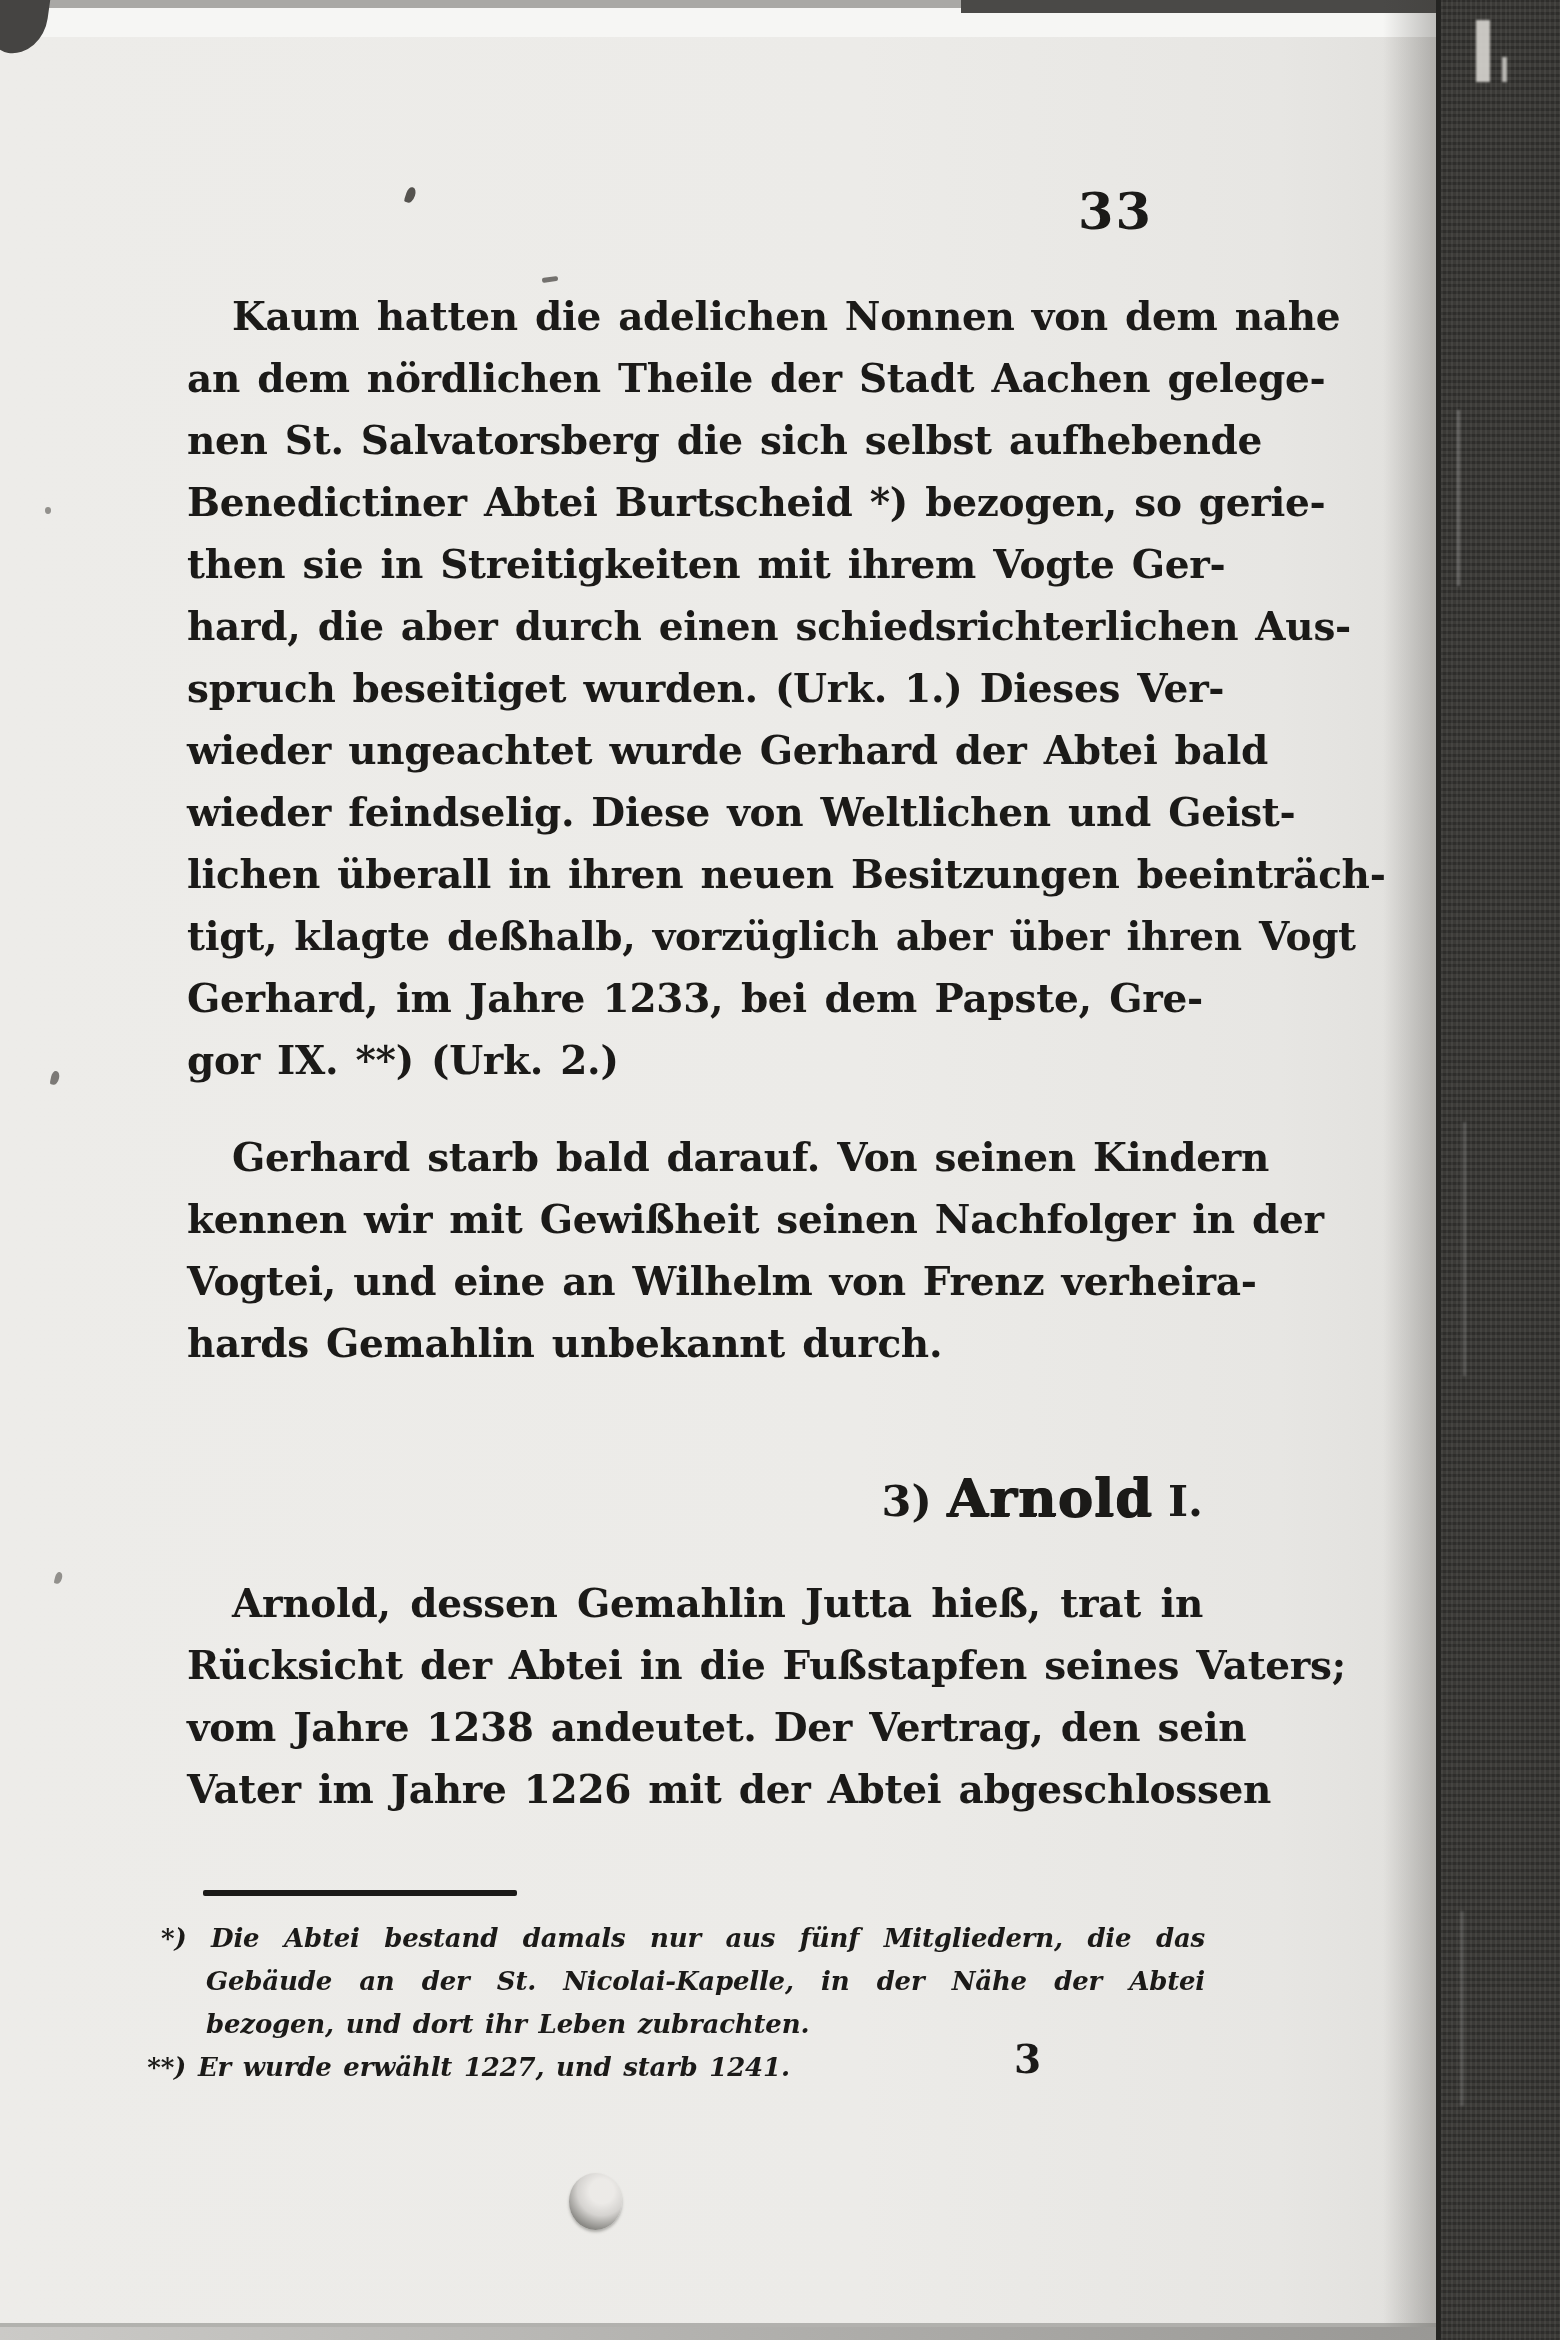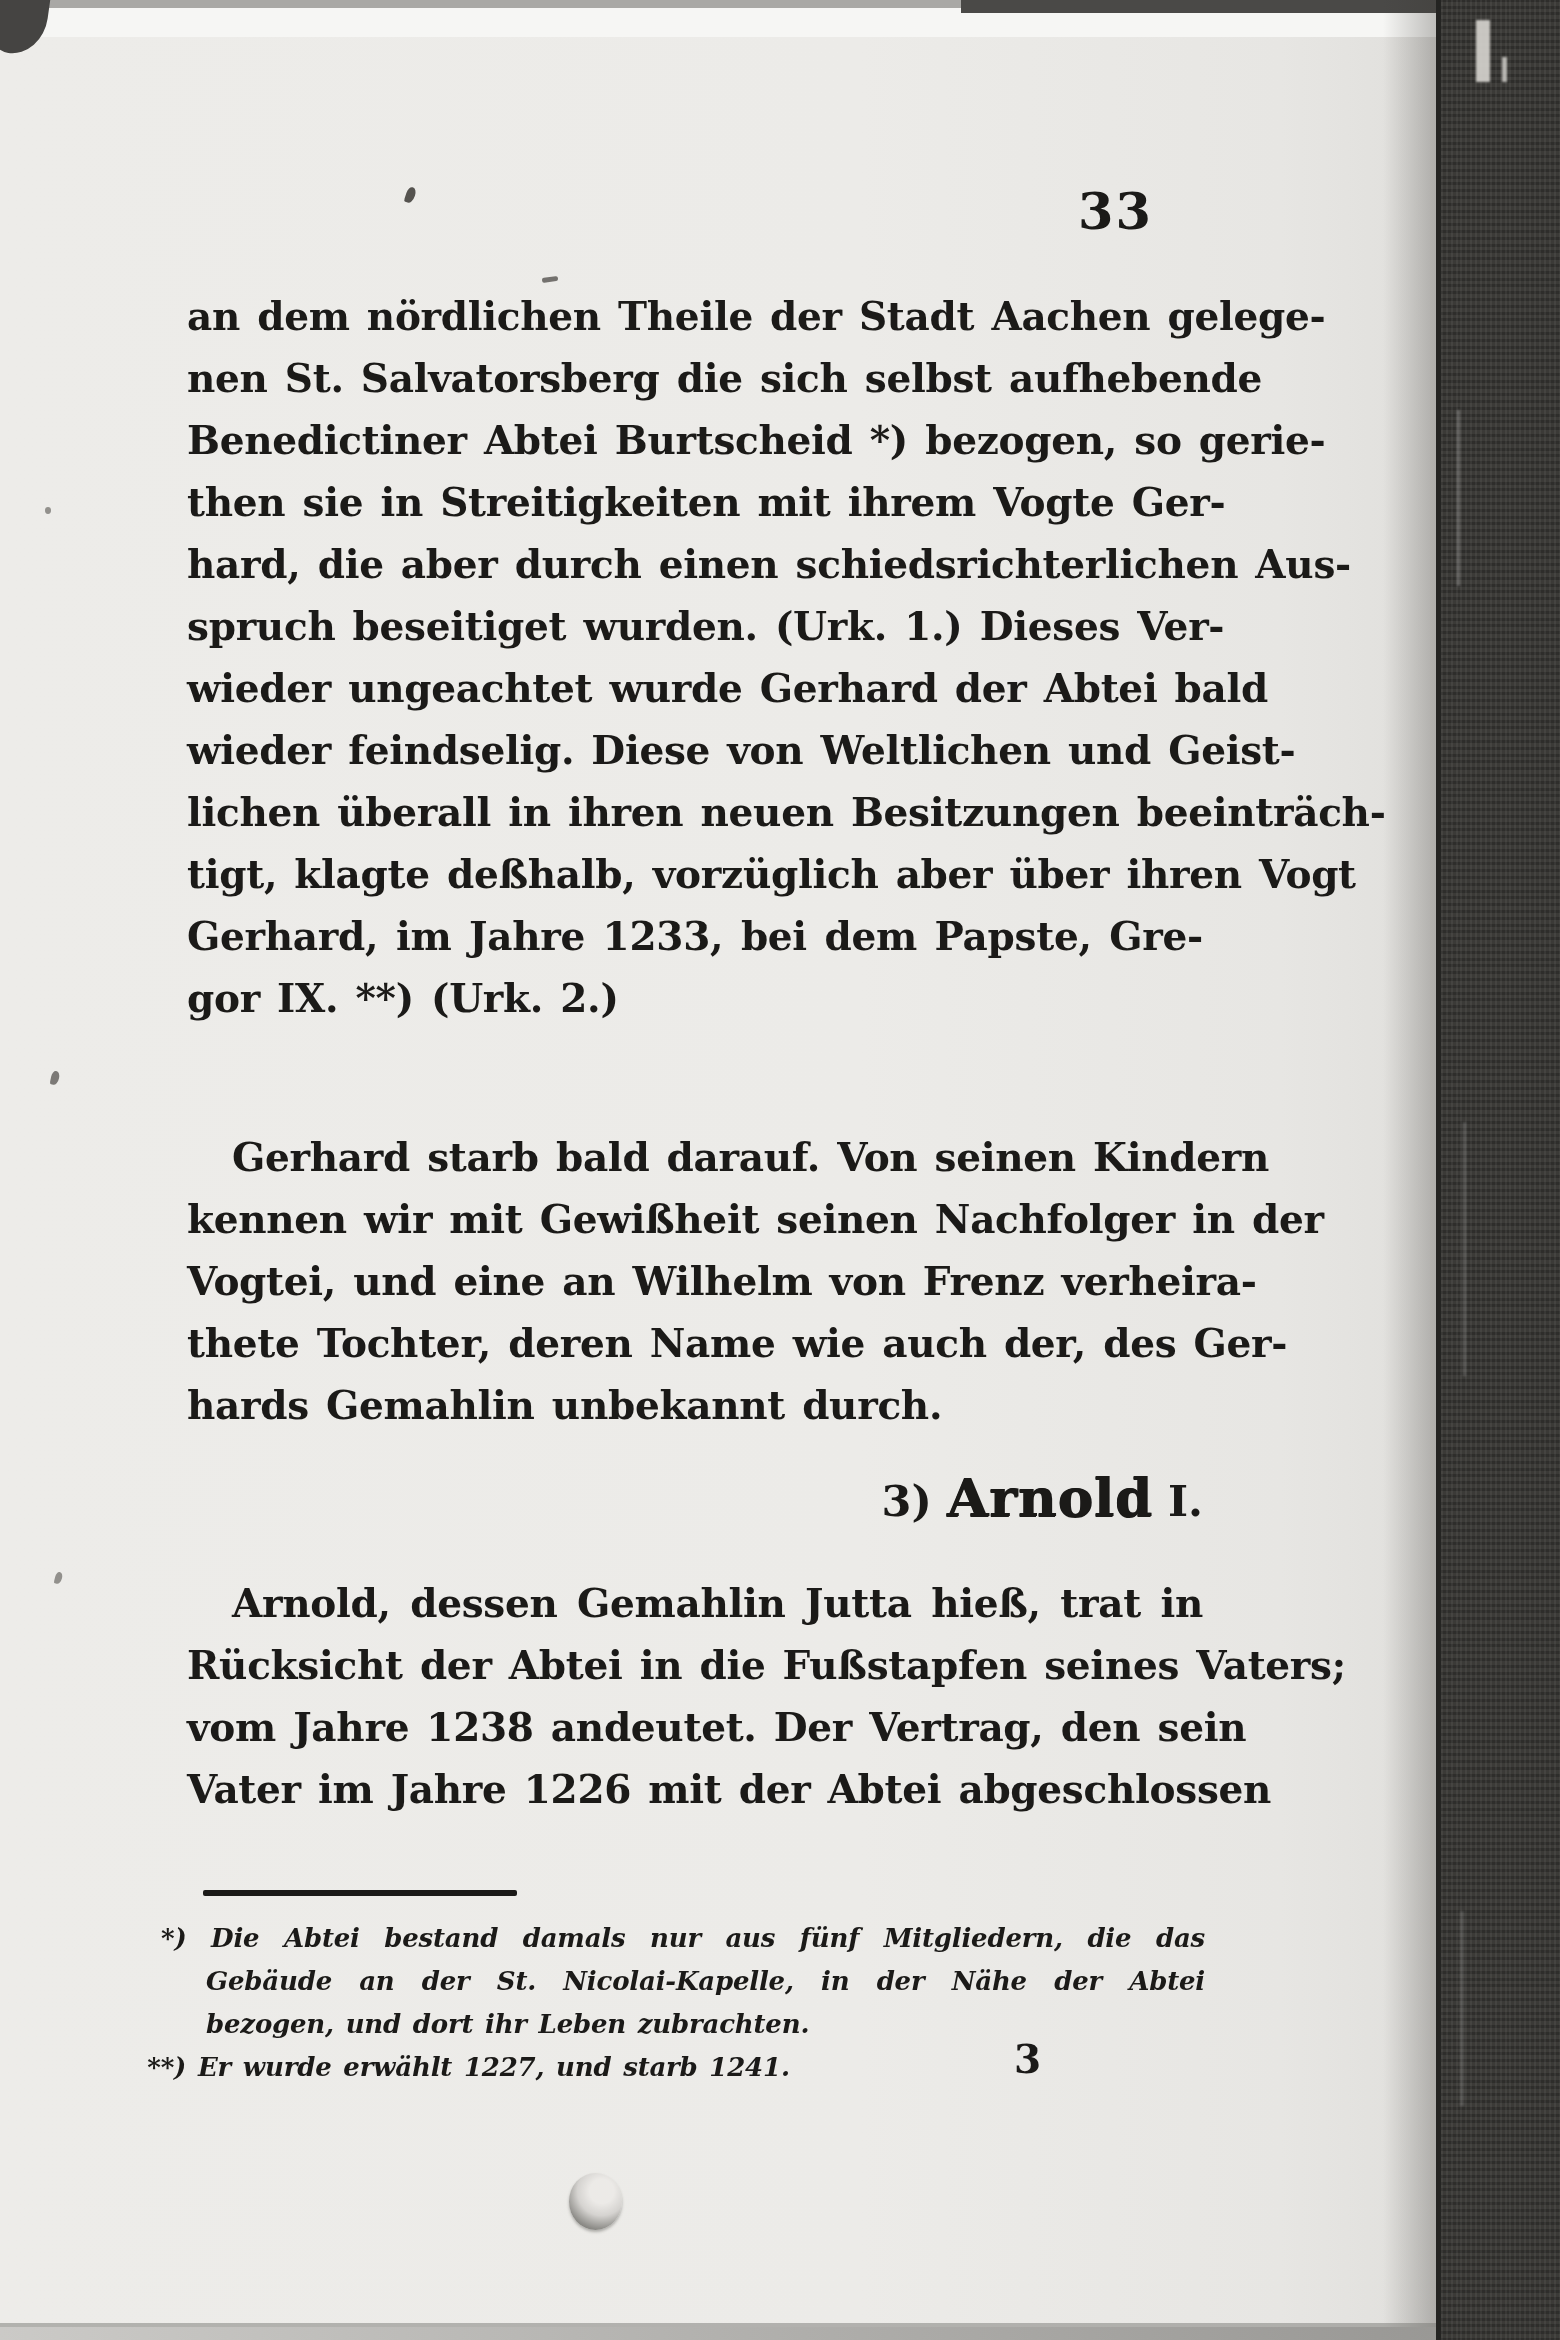--- a/index.html
+++ b/index.html
@@ -86,39 +86,39 @@
   <div class="punch-hole"></div>
   <div class="speck k1"></div>
   <div class="speck k2"></div>
   <div class="speck k3"></div>
   <div class="speck k4"></div>
   <div class="speck k5"></div>
 
   <div class="pagenum">33</div>
 
   <div class="column p1" style="position:absolute;">
+    <div class="line indent">Kaum hatten die adelichen Nonnen von dem nahe</div>
     <div class="line">an dem nördlichen Theile der Stadt Aachen gelege-</div>
     <div class="line">nen St. Salvatorsberg die sich selbst aufhebende</div>
     <div class="line">Benedictiner Abtei Burtscheid *) bezogen, so gerie-</div>
     <div class="line">then sie in Streitigkeiten mit ihrem Vogte Ger-</div>
     <div class="line">hard, die aber durch einen schiedsrichterlichen Aus-</div>
     <div class="line">spruch beseitiget wurden. (Urk. 1.) Dieses Ver-</div>
     <div class="line">wieder ungeachtet wurde Gerhard der Abtei bald</div>
     <div class="line">wieder feindselig. Diese von Weltlichen und Geist-</div>
     <div class="line">lichen überall in ihren neuen Besitzungen beeinträch-</div>
     <div class="line">tigt, klagte deßhalb, vorzüglich aber über ihren Vogt</div>
     <div class="line">Gerhard, im Jahre 1233, bei dem Papste, Gre-</div>
     <div class="line left">gor IX. **) (Urk. 2.)</div>
   </div>
 
   <div class="column p2" style="position:absolute;">
     <div class="line indent">Gerhard starb bald darauf. Von seinen Kindern</div>
     <div class="line">kennen wir mit Gewißheit seinen Nachfolger in der</div>
     <div class="line">Vogtei, und eine an Wilhelm von Frenz verheira-</div>
-    <div class="line">thete Tochter, deren Name wie auch der, des Ger-</div>
     <div class="line left">hards Gemahlin unbekannt durch.</div>
   </div>
 
   <div class="heading">
     <span>3)</span>
     <span class="blackletter">Arnold</span>
     <span>I.</span>
   </div>
 
   <div class="column p3" style="position:absolute;">

